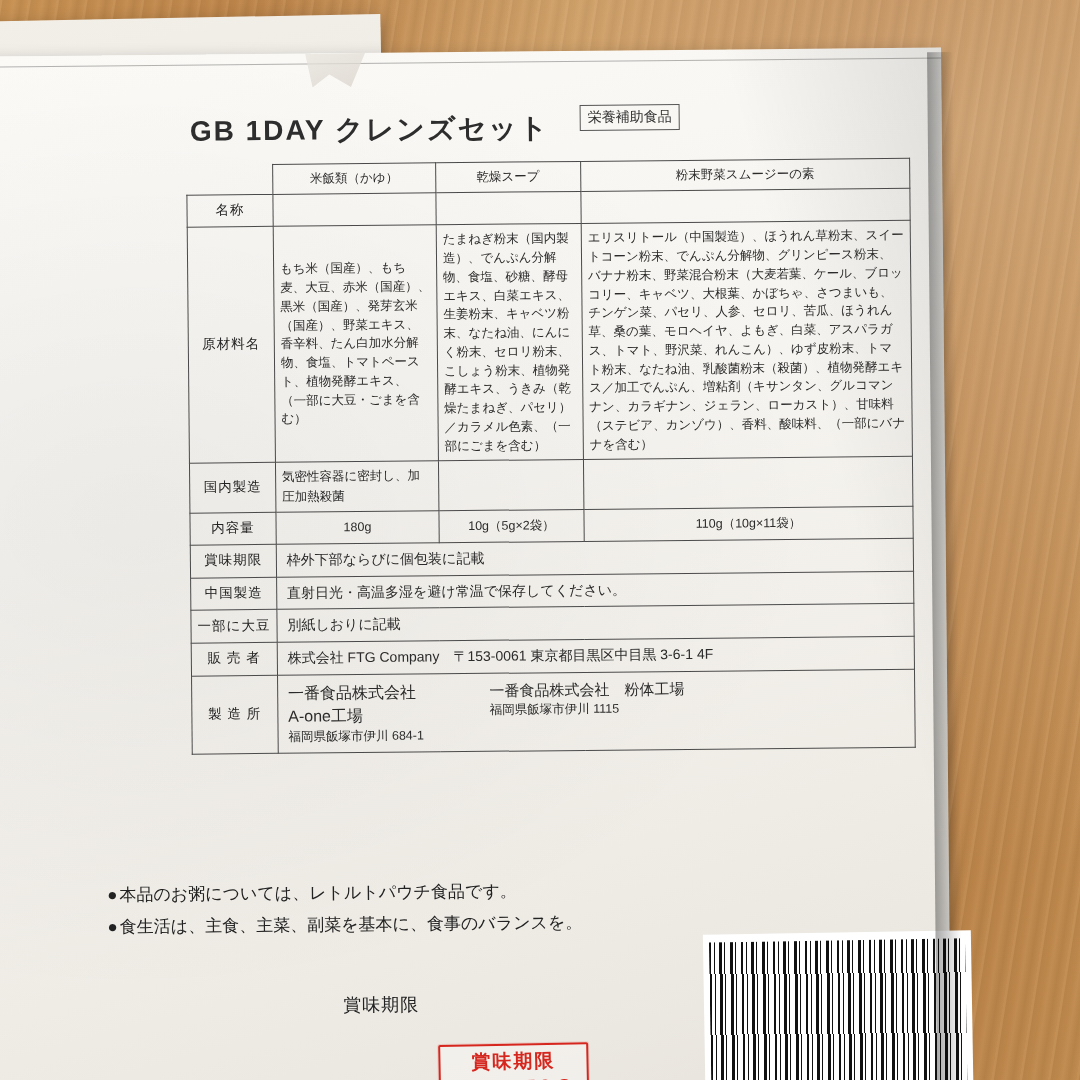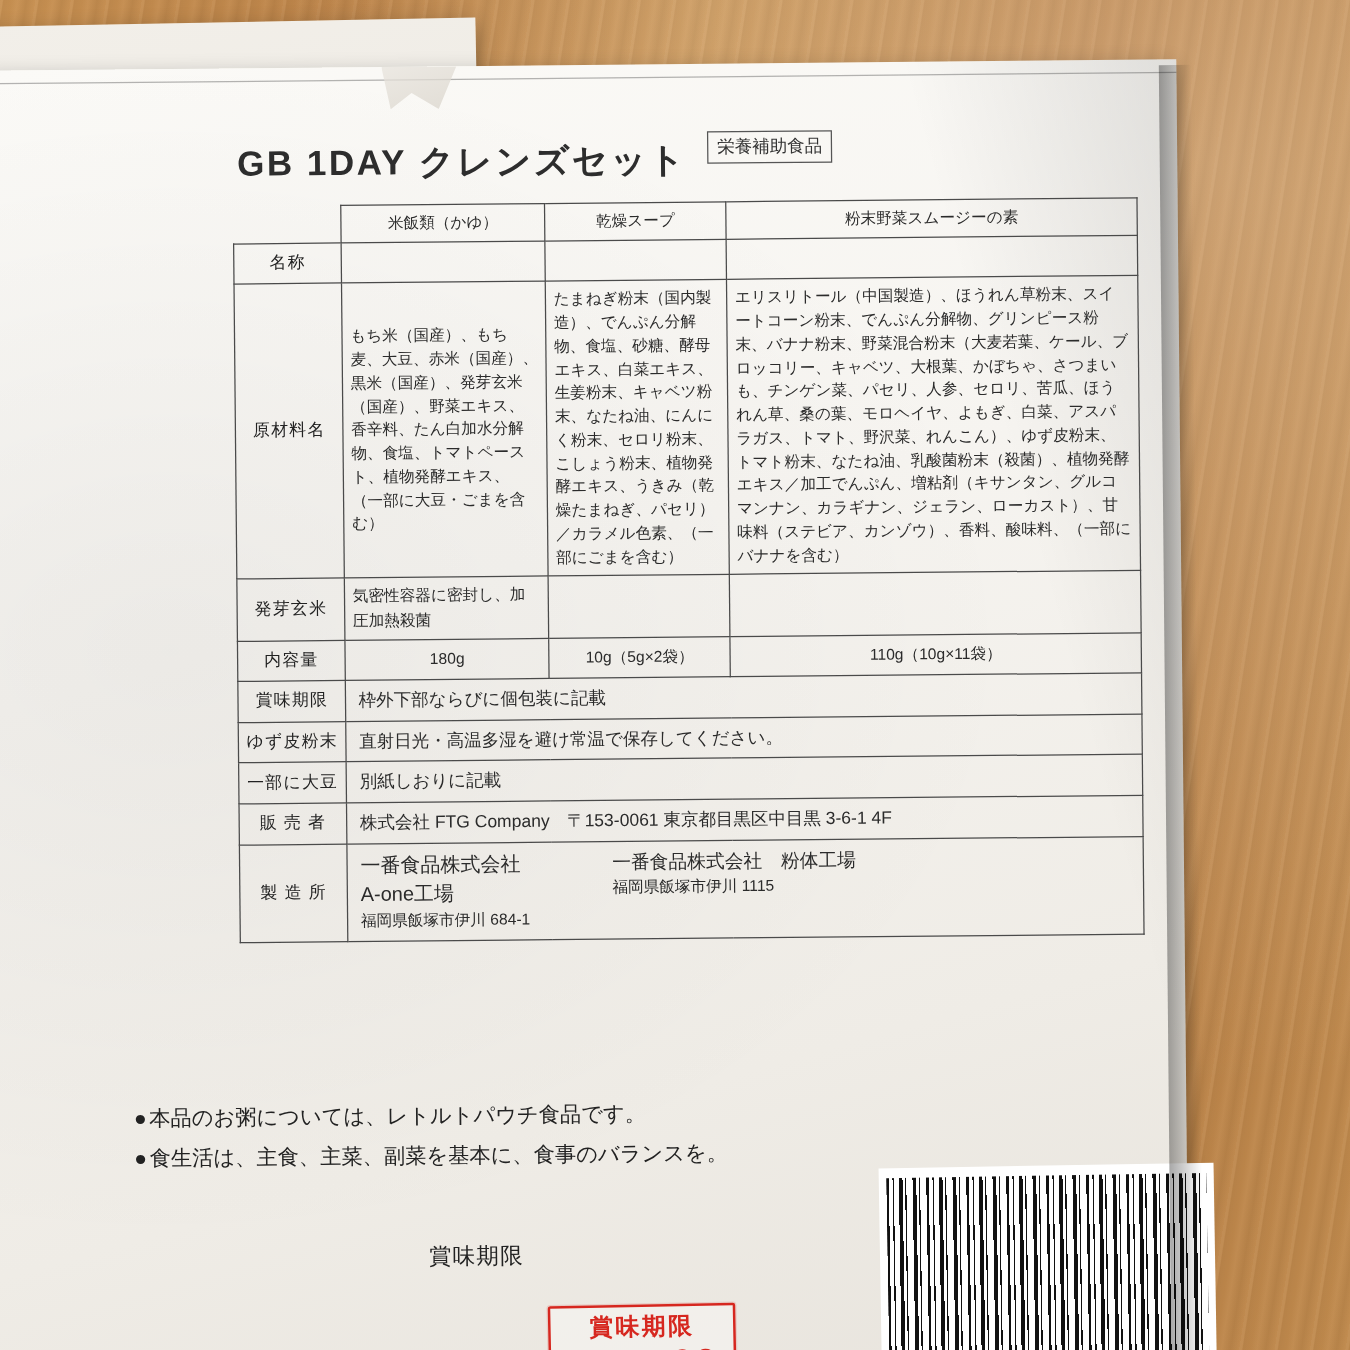--- a/index.html
+++ b/index.html
@@ -88,21 +88,21 @@
 
   
   .title-row{
     position:absolute;left:200px;top:58px;width:700px;height:46px;
   }
   .prod-title{
     font-size:28px;letter-spacing:2px;color:#2d2d2d;font-weight:bold;
     white-space:nowrap;
   }
   .badge{
-    position:absolute;left:376px;top:-4px;
+    position:absolute;left:390px;top:-4px;
     border:1px solid #555;padding:3px 7px;font-size:14px;color:#333;
     white-space:nowrap;
   }
 
   
   .tbl{
     position:absolute;left:196px;top:110px;width:724px;
     border-collapse:collapse;
     font-size:12.5px;color:#2b2b2b;line-height:1.55;
     background:transparent;
@@ -218,38 +218,38 @@
         <td></td>
         <td></td>
       </tr>
       <tr>
         <td class="rowlabel">原材料名</td>
         <td class="tight">もち米（国産）、もち麦、大豆、赤米（国産）、黒米（国産）、発芽玄米（国産）、野菜エキス、香辛料、たん白加水分解物、食塩、トマトペースト、植物発酵エキス、（一部に大豆・ごまを含む）</td>
         <td class="tight">たまねぎ粉末（国内製造）、でんぷん分解物、食塩、砂糖、酵母エキス、白菜エキス、生姜粉末、キャベツ粉末、なたね油、にんにく粉末、セロリ粉末、こしょう粉末、植物発酵エキス、うきみ（乾燥たまねぎ、パセリ）／カラメル色素、（一部にごまを含む）</td>
         <td class="tight">エリスリトール（中国製造）、ほうれん草粉末、スイートコーン粉末、でんぷん分解物、グリンピース粉末、バナナ粉末、野菜混合粉末（大麦若葉、ケール、ブロッコリー、キャベツ、大根葉、かぼちゃ、さつまいも、チンゲン菜、パセリ、人参、セロリ、苦瓜、ほうれん草、桑の葉、モロヘイヤ、よもぎ、白菜、アスパラガス、トマト、野沢菜、れんこん）、ゆず皮粉末、トマト粉末、なたね油、乳酸菌粉末（殺菌）、植物発酵エキス／加工でんぷん、増粘剤（キサンタン、グルコマンナン、カラギナン、ジェラン、ローカスト）、甘味料（ステビア、カンゾウ）、香料、酸味料、（一部にバナナを含む）</td>
       </tr>
       <tr>
-        <td class="rowlabel">発芽玄米</td>
+        <td class="rowlabel">国内製造</td>
         <td>気密性容器に密封し、加圧加熱殺菌</td>
         <td></td>
         <td></td>
       </tr>
       <tr>
         <td class="rowlabel">内容量</td>
         <td class="center">180g</td>
         <td class="center">10g（5g×2袋）</td>
         <td class="center">110g（10g×11袋）</td>
       </tr>
 
       <tr>
         <td class="rowlabel">賞味期限</td>
         <td colspan="3" style="font-size:14px;padding-left:10px;">枠外下部ならびに個包装に記載</td>
       </tr>
       <tr>
-        <td class="rowlabel">ゆず皮粉末</td>
+        <td class="rowlabel">中国製造</td>
         <td colspan="3" style="font-size:14px;padding-left:10px;">直射日光・高温多湿を避け常温で保存してください。</td>
       </tr>
       <tr>
         <td class="rowlabel">一部に大豆</td>
         <td colspan="3" style="font-size:14px;padding-left:10px;">別紙しおりに記載</td>
       </tr>
       <tr>
         <td class="rowlabel">販 売 者</td>
         <td colspan="3" style="font-size:14px;padding-left:10px;">株式会社 FTG Company　〒153-0061 東京都目黒区中目黒 3-6-1 4F</td>
       </tr>

